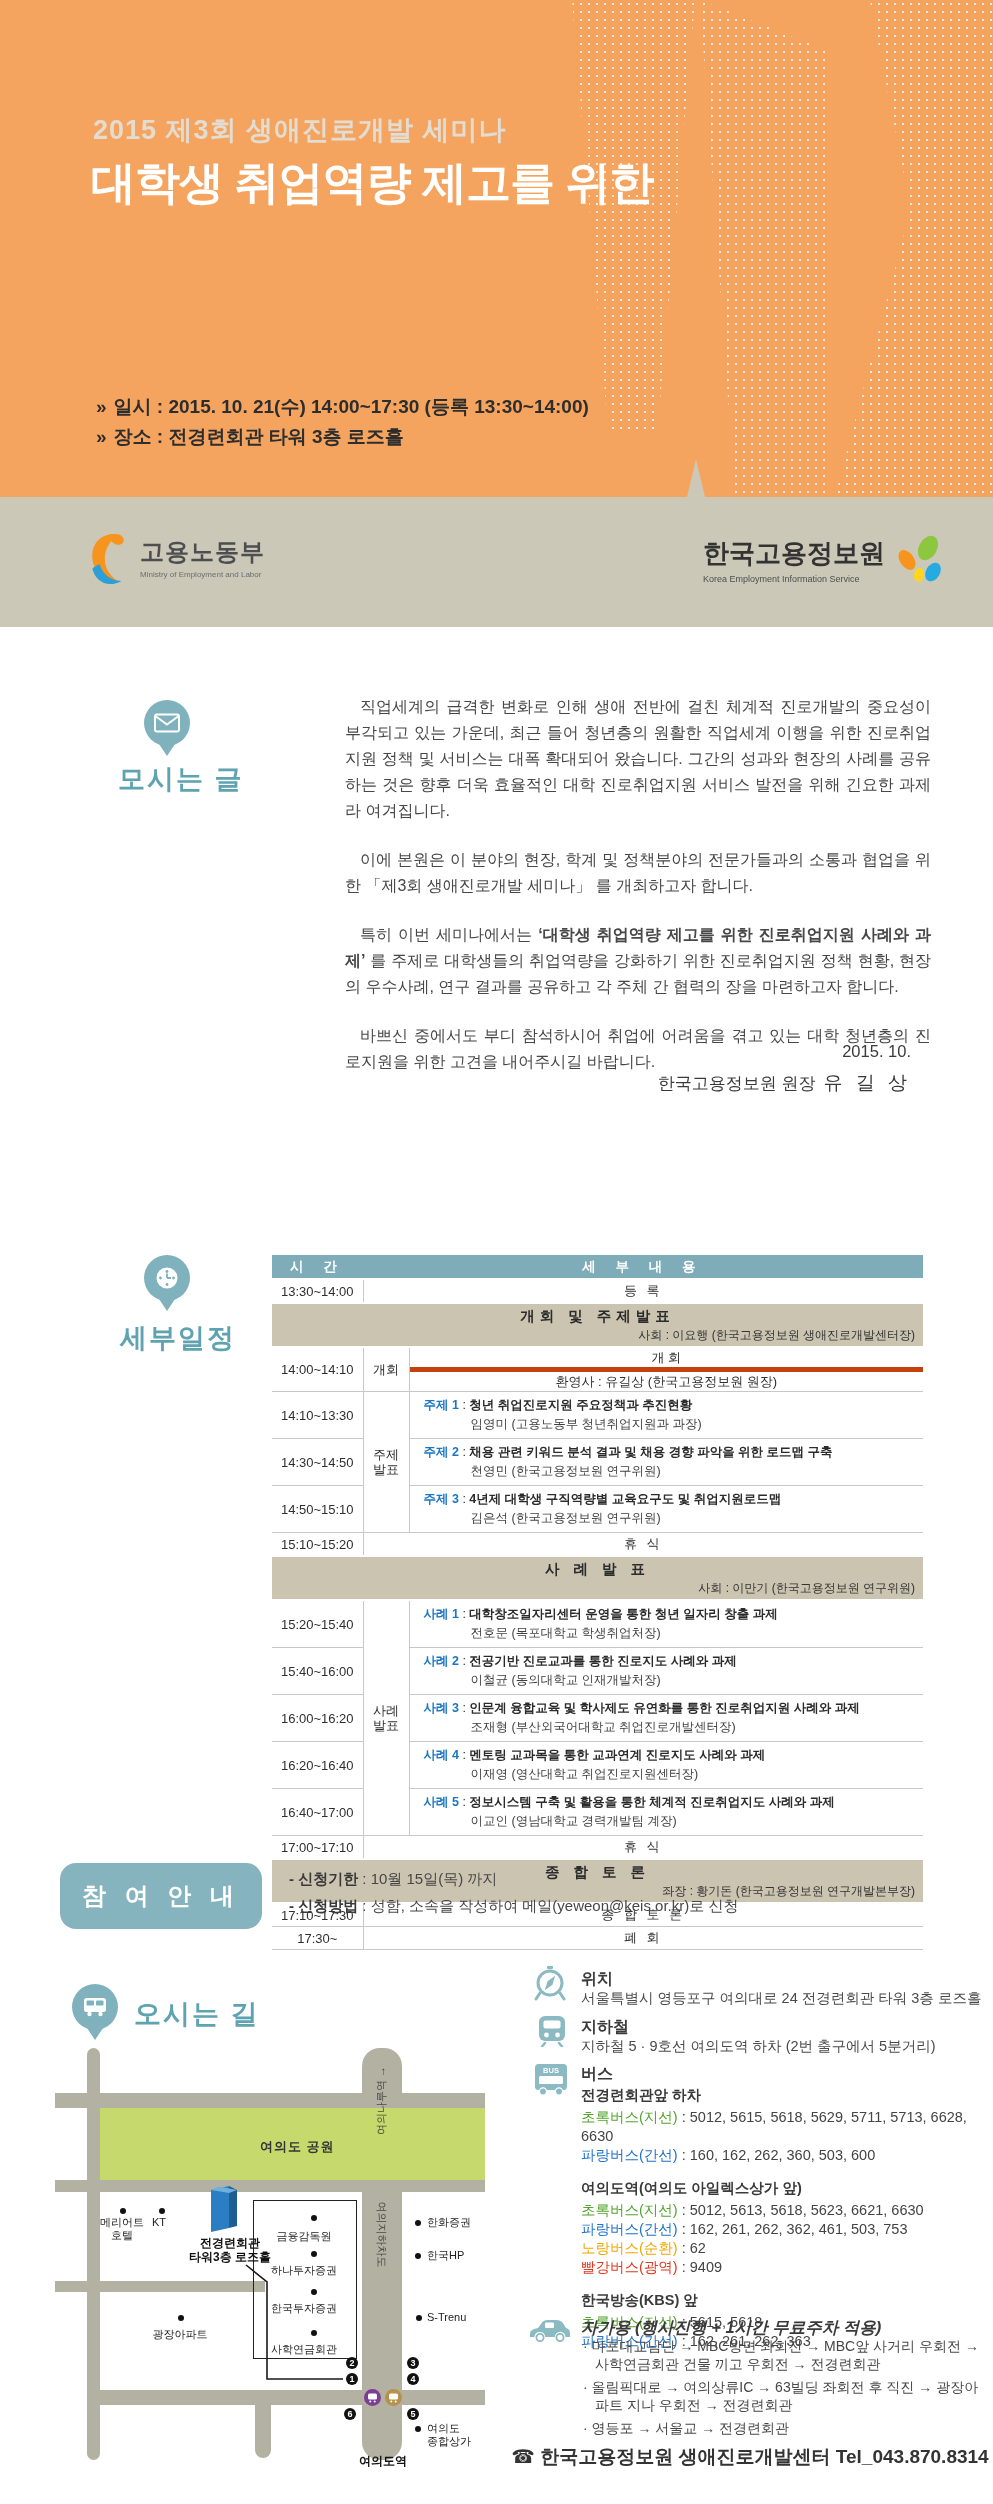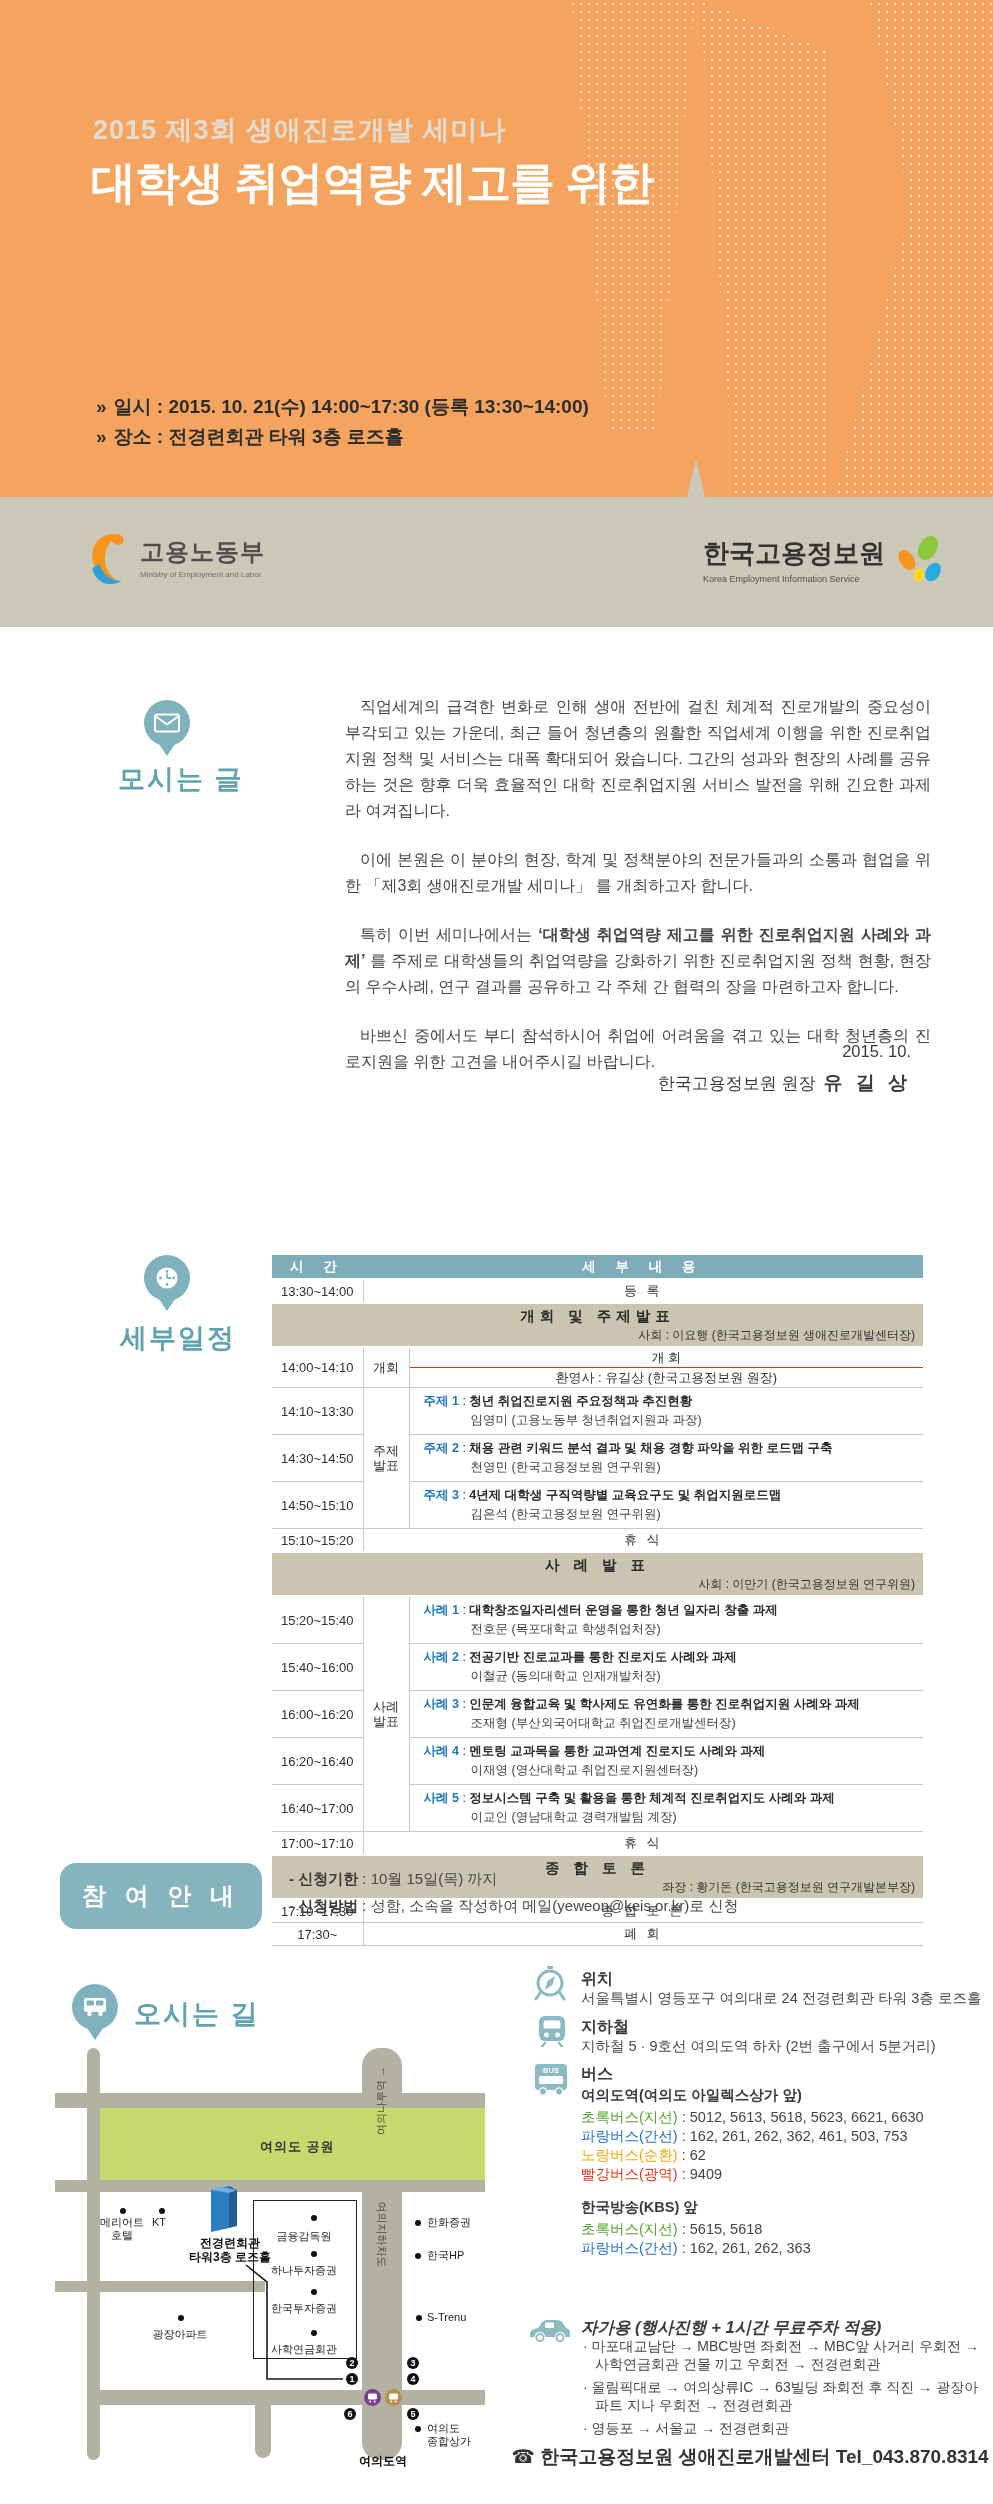--- a/index.html
+++ b/index.html
@@ -40,37 +40,37 @@
             border-right:8px solid transparent;border-top:12px solid #7FB2BC;}
   .sec-label{position:absolute;font-size:27px;font-weight:700;color:#5FA3B1;letter-spacing:2px;}
 
   
   .invite-text{position:absolute;left:345px;top:694px;width:586px;}
   .invite-text p{margin:0 0 23px 0;font-size:16px;line-height:26px;color:#474747;
                  text-indent:15px;text-align:justify;}
   .signature{position:absolute;left:345px;top:1042px;width:566px;text-align:right;color:#3A3A3A;}
   .sign-date{font-size:16.5px;}
   .sign-line{font-size:17px;margin-top:9px;}
-  .sign-name{font-weight:700;font-size:19px;letter-spacing:4px;margin-left:8px;}
+  .sign-name{font-weight:400;font-size:19px;letter-spacing:4px;margin-left:8px;}
 
   
   .sched-table{position:absolute;left:272px;top:1255px;width:651px;border-collapse:collapse;
                font-size:13px;color:#2F2F2F;border-bottom:1px solid #C8C8C8;}
   .sched-table td{border-bottom:1px solid #C8C8C8;vertical-align:middle;}
   .sched-table tr.hdr td{background:#7EADB9;color:#fff;font-weight:700;text-align:center;
                          letter-spacing:8px;font-size:13.5px;height:21px;border-bottom:2px solid #fff;}
   td.time{text-align:center;border-right:1px solid #C8C8C8;height:20px;}
   td.cat{text-align:center;border-right:1px solid #C8C8C8;line-height:15px;}
   td.center{text-align:center;letter-spacing:3px;}
   tr.sectionrow td{background:#CAC4B0;border-top:2px solid #fff;border-bottom:2px solid #fff;padding:3px 8px 2px;}
   .sec-title{text-align:center;font-weight:700;font-size:14.5px;letter-spacing:5px;color:#2B2B2B;}
   .sec-host{text-align:right;font-size:12px;color:#333;margin-top:1px;}
   td.dblcell{padding:0;}
   td.dblcell .half{height:19px;line-height:19px;text-align:center;}
-  td.dblcell .half:first-child{border-bottom:1px solid #c2410c;}
+  td.dblcell .half:first-child{border-bottom:5px solid #c2410c;}
   td.talkc{padding:4px 4px 4px 14px;height:38px;}
   .t1{font-size:12.5px;}
   .t1 .tag{color:#1B76C5;font-weight:700;}
   .t1 b{color:#2B2B2B;}
   .t2{font-size:12.5px;color:#3F3F3F;padding-left:47px;margin-top:2px;}
 
   
   .join-badge{position:absolute;left:60px;top:1863px;width:202px;height:66px;border-radius:16px;
               background:#85B3BE;color:#fff;font-size:24px;font-weight:700;letter-spacing:6px;
               text-align:center;line-height:66px;}
@@ -357,20 +357,25 @@
 
   <svg class="dir-icon" style="left:534px;top:2063px;" width="34" height="33" viewBox="0 0 34 33">
     <rect x="1" y="1" width="32" height="26" rx="3.5" fill="#8CBAC3"></rect>
     <text x="17" y="10" text-anchor="middle" font-size="7.5" font-weight="bold" fill="#fff" font-family="Liberation Sans, sans-serif">BUS</text>
     <rect x="5" y="13" width="24" height="8" rx="1.5" fill="#fff"></rect>
     <circle cx="9" cy="28.5" r="3.6" fill="#8CBAC3" stroke="#fff" stroke-width="1.4"></circle>
     <circle cx="25" cy="28.5" r="3.6" fill="#8CBAC3" stroke="#fff" stroke-width="1.4"></circle>
   </svg>
   <div class="dir-head" style="left:581px;top:2064px;">버스</div>
   <div class="bus-groups" id="bus-groups">
+      <div class="bus-group">
+        <div class="bus-stop">전경련회관앞 하차</div>
+        <div class="bus-line"><span class="bl green">초록버스(지선)</span> : 5012, 5615, 5618, 5629, 5711, 5713, 6628, 6630</div>
+        <div class="bus-line"><span class="bl blue">파랑버스(간선)</span> : 160, 162, 262, 360, 503, 600</div>
+      </div>
       <div class="bus-group">
         <div class="bus-stop">여의도역(여의도 아일렉스상가 앞)</div>
         <div class="bus-line"><span class="bl green">초록버스(지선)</span> : 5012, 5613, 5618, 5623, 6621, 6630</div>
         <div class="bus-line"><span class="bl blue">파랑버스(간선)</span> : 162, 261, 262, 362, 461, 503, 753</div>
         <div class="bus-line"><span class="bl yellow">노랑버스(순환)</span> : 62</div>
         <div class="bus-line"><span class="bl red">빨강버스(광역)</span> : 9409</div>
       </div>
       <div class="bus-group">
         <div class="bus-stop">한국방송(KBS) 앞</div>
         <div class="bus-line"><span class="bl green">초록버스(지선)</span> : 5615, 5618</div>

